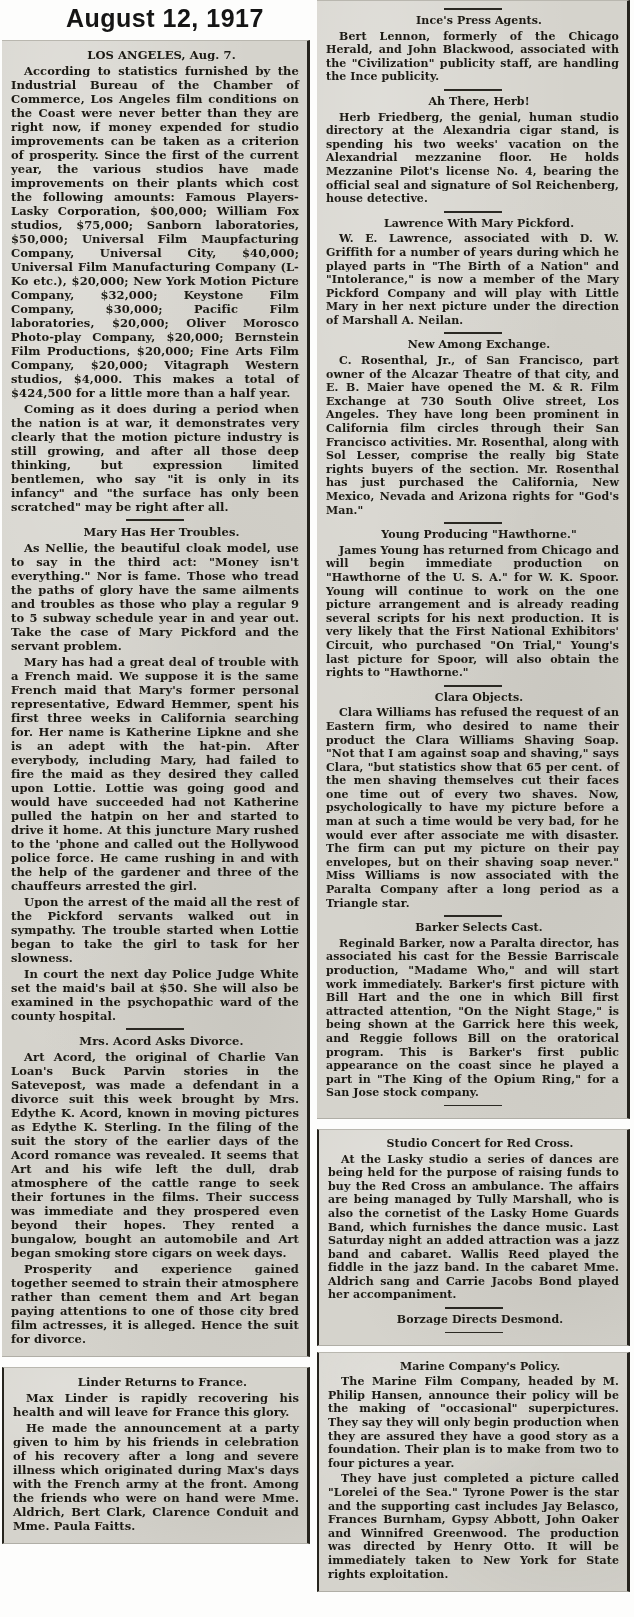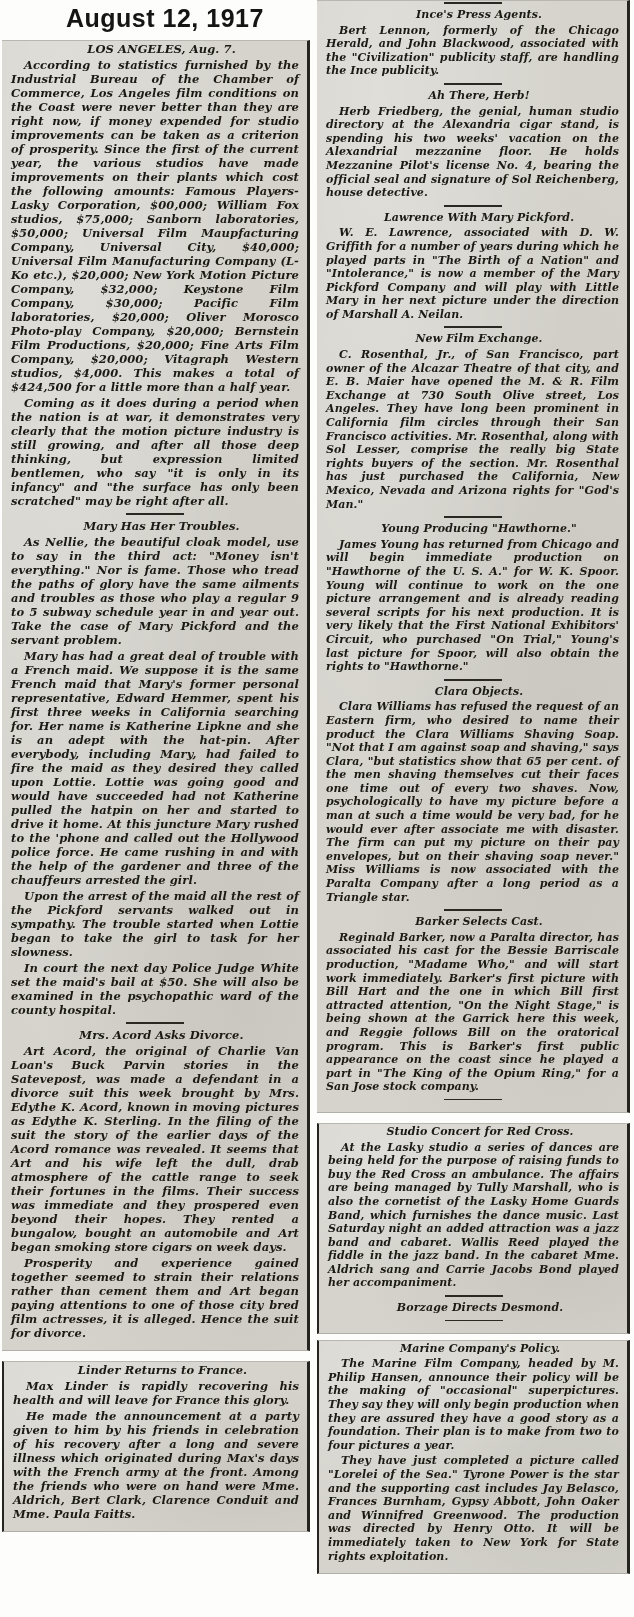--- a/index.html
+++ b/index.html
@@ -16,26 +16,25 @@
   }
   .col{position:absolute;top:0;}
   .col-left{left:2px;width:308px;top:40px;}
   .col-right{left:317px;width:313px;top:0;}
   .clip{
     background:
       radial-gradient(ellipse at 20% 10%, rgba(255,255,255,.25), rgba(255,255,255,0) 55%),
       radial-gradient(ellipse at 80% 70%, rgba(90,88,80,.10), rgba(90,88,80,0) 60%),
       #d5d3cc;
     color:#1c1a14;
-    padding:1px 8px 8px 9px;
+    padding:7px 8px 8px 9px;
     border-top:1px solid #b9b7af;
     border-bottom:1px solid #b0aea6;
     box-sizing:border-box;
     text-align:justify;
-    font-style:italic;
   }
   .clip.rule-right{border-right:3px solid #26241e;}
   .clip.rule-left{border-left:2px solid #26241e;}
   .clip p{
     margin:0 0 2px 0;
     font-size:11.5px;line-height:14px;font-weight:700;
     text-indent:13px;
     letter-spacing:.1px;
   }
   .col-right .clip p{font-size:11px;line-height:13.6px;}
@@ -73,21 +72,21 @@
     <div class="divider"></div>
     <p class="headline">Mary Has Her Troubles.</p>
     <p>As Nellie, the beautiful cloak model, use to say in the third act: "Money isn't everything." Nor is fame. Those who tread the paths of glory have the same ailments and troubles as those who play a regular 9 to 5 subway schedule year in and year out. Take the case of Mary Pickford and the servant problem.</p>
     <p>Mary has had a great deal of trouble with a French maid. We suppose it is the same French maid that Mary's former personal representative, Edward Hemmer, spent his first three weeks in California searching for. Her name is Katherine Lipkne and she is an adept with the hat-pin. After everybody, including Mary, had failed to fire the maid as they desired they called upon Lottie. Lottie was going good and would have succeeded had not Katherine pulled the hatpin on her and started to drive it home. At this juncture Mary rushed to the 'phone and called out the Hollywood police force. He came rushing in and with the help of the gardener and three of the chauffeurs arrested the girl.</p>
     <p>Upon the arrest of the maid all the rest of the Pickford servants walked out in sympathy. The trouble started when Lottie began to take the girl to task for her slowness.</p>
     <p>In court the next day Police Judge White set the maid's bail at $50. She will also be examined in the psychopathic ward of the county hospital.</p>
 
     <div class="divider"></div>
     <p class="headline">Mrs. Acord Asks Divorce.</p>
     <p>Art Acord, the original of Charlie Van Loan's Buck Parvin stories in the Satevepost, was made a defendant in a divorce suit this week brought by Mrs. Edythe K. Acord, known in moving pictures as Edythe K. Sterling. In the filing of the suit the story of the earlier days of the Acord romance was revealed. It seems that Art and his wife left the dull, drab atmosphere of the cattle range to seek their fortunes in the films. Their success was immediate and they prospered even beyond their hopes. They rented a bungalow, bought an automobile and Art began smoking store cigars on week days.</p>
-    <p>Prosperity and experience gained together seemed to strain their relations rather than cement them and Art began paying attentions to one of those city bred film actresses, it is alleged. Hence the suit for divorce.</p>
+    <p>Prosperity and experience gained together seemed to strain their atmosphere rather than cement them and Art began paying attentions to one of those city bred film actresses, it is alleged. Hence the suit for divorce.</p>
   </div>
 
   <div class="gap"></div>
 
   <div class="clip rule-right rule-left">
     <p class="headline">Linder Returns to France.</p>
     <p>Max Linder is rapidly recovering his health and will leave for France this glory.</p>
     <p>He made the announcement at a party given to him by his friends in celebration of his recovery after a long and severe illness which originated during Max's days with the French army at the front. Among the friends who were on hand were Mme. Aldrich, Bert Clark, Clarence Conduit and Mme. Paula Faitts.</p>
 
   </div>
@@ -103,21 +102,21 @@
 
     <div class="divider"></div>
     <p class="headline">Ah There, Herb!</p>
     <p>Herb Friedberg, the genial, human studio directory at the Alexandria cigar stand, is spending his two weeks' vacation on the Alexandrial mezzanine floor. He holds Mezzanine Pilot's license No. 4, bearing the official seal and signature of Sol Reichenberg, house detective.</p>
 
     <div class="divider"></div>
     <p class="headline">Lawrence With Mary Pickford.</p>
     <p>W. E. Lawrence, associated with D. W. Griffith for a number of years during which he played parts in "The Birth of a Nation" and "Intolerance," is now a member of the Mary Pickford Company and will play with Little Mary in her next picture under the direction of Marshall A. Neilan.</p>
 
     <div class="divider"></div>
-    <p class="headline">New Film Exchange.</p>
+    <p class="headline">New Among Exchange.</p>
     <p>C. Rosenthal, Jr., of San Francisco, part owner of the Alcazar Theatre of that city, and E. B. Maier have opened the M. &amp; R. Film Exchange at 730 South Olive street, Los Angeles. They have long been prominent in California film circles through their San Francisco activities. Mr. Rosenthal, along with Sol Lesser, comprise the really big State rights buyers of the section. Mr. Rosenthal has just purchased the California, New Mexico, Nevada and Arizona rights for "God's Man."</p>
 
     <div class="divider"></div>
     <p class="headline">Young Producing "Hawthorne."</p>
     <p>James Young has returned from Chicago and will begin immediate production on "Hawthorne of the U. S. A." for W. K. Spoor. Young will continue to work on the one picture arrangement and is already reading several scripts for his next production. It is very likely that the First National Exhibitors' Circuit, who purchased "On Trial," Young's last picture for Spoor, will also obtain the rights to "Hawthorne."</p>
 
     <div class="divider"></div>
     <p class="headline">Clara Objects.</p>
     <p>Clara Williams has refused the request of an Eastern firm, who desired to name their product the Clara Williams Shaving Soap. "Not that I am against soap and shaving," says Clara, "but statistics show that 65 per cent. of the men shaving themselves cut their faces one time out of every two shaves. Now, psychologically to have my picture before a man at such a time would be very bad, for he would ever after associate me with disaster. The firm can put my picture on their pay envelopes, but on their shaving soap never." Miss Williams is now associated with the Paralta Company after a long period as a Triangle star.</p>
 

